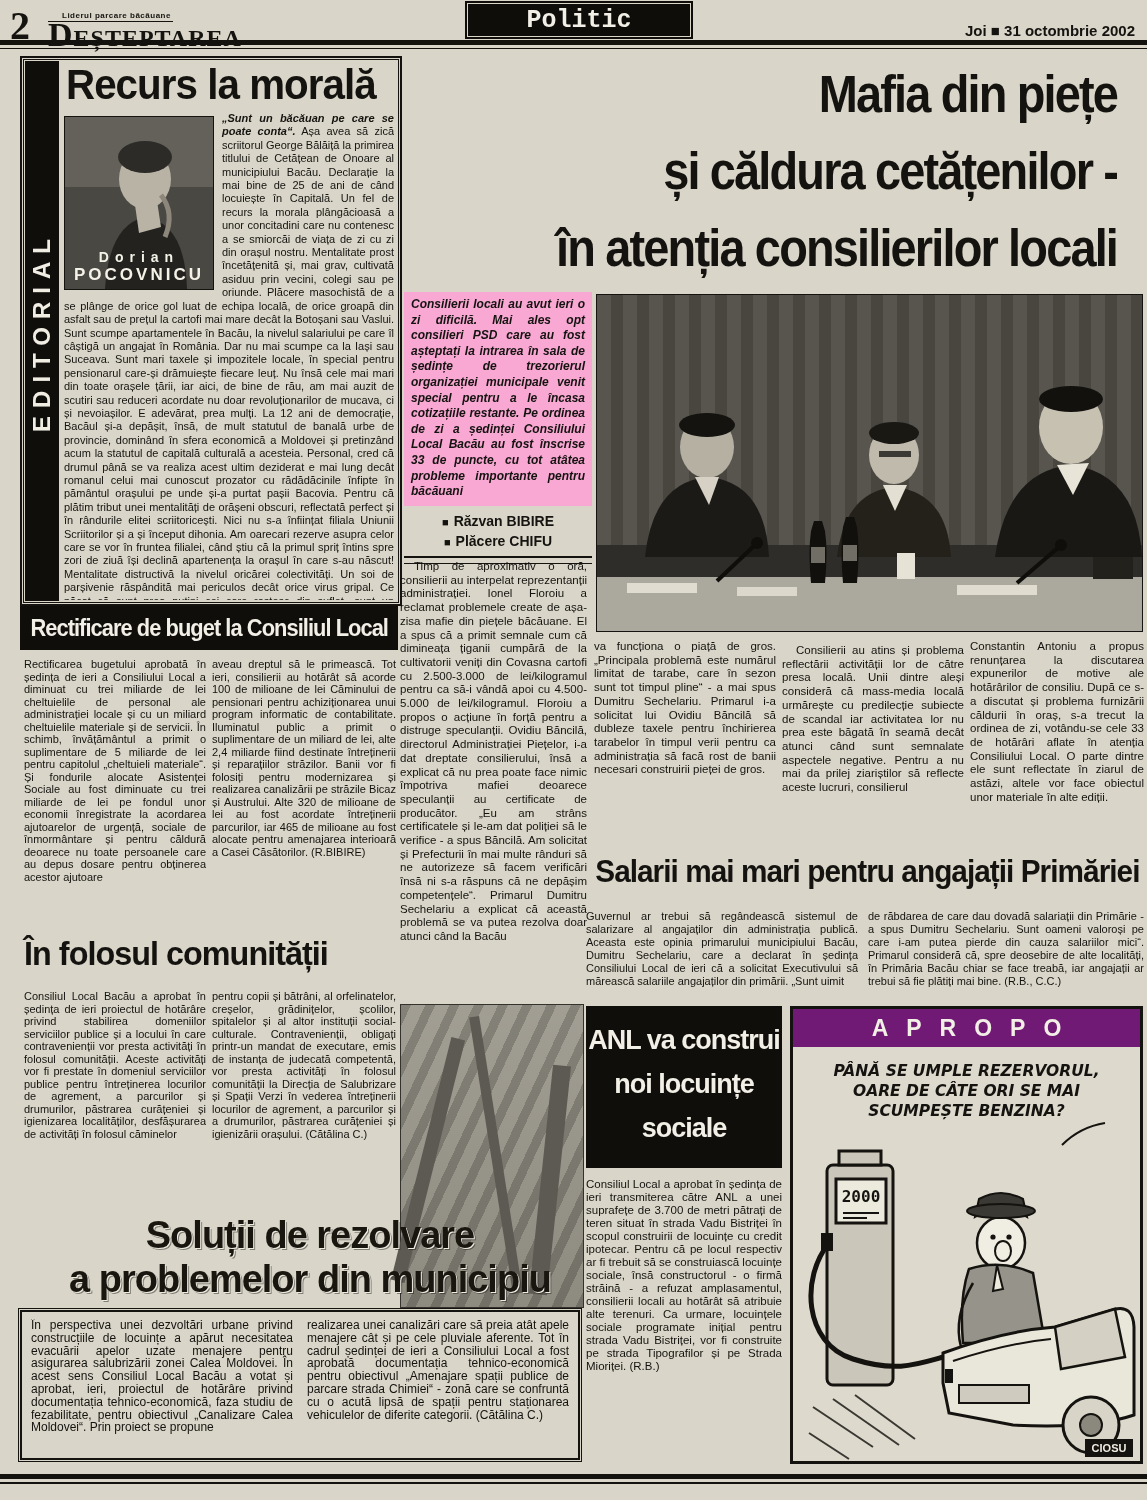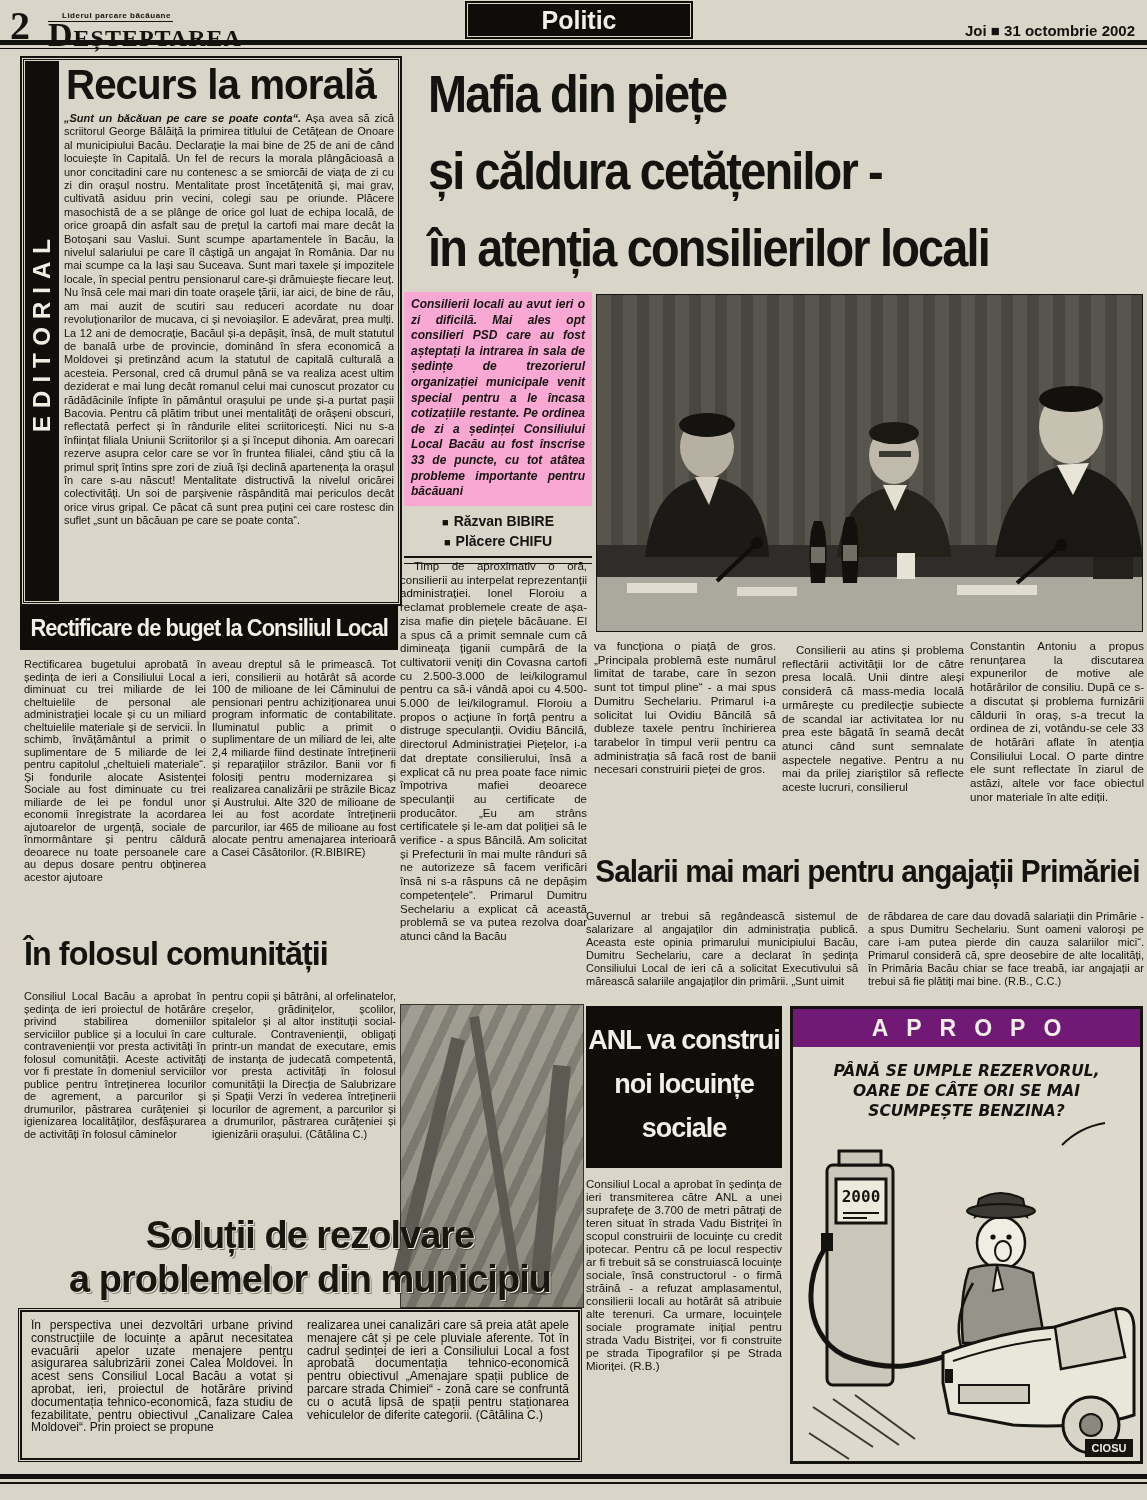--- a/index.html
+++ b/index.html
@@ -7,42 +7,42 @@
   .page{position:relative;width:1147px;height:1500px;background:#d9d5c9;overflow:hidden;}
   .abs{position:absolute;}
 
   
   .pagenum{left:10px;top:2px;font-size:40px;font-weight:800;font-family:"Liberation Serif",serif;}
   .masthead{left:48px;top:4px;width:230px;}
   .masthead .tagline{font-size:8px;font-weight:700;border-bottom:1px solid #14130f;display:inline-block;padding:0 2px 1px 14px;letter-spacing:.5px;}
   .masthead .name{font-family:"Liberation Serif",serif;font-weight:800;font-size:24px;letter-spacing:1px;line-height:26px;}
   .masthead .name::first-letter{font-size:34px;}
   .section-box{left:467px;top:3px;width:224px;height:34px;background:#0e0d0a;color:#f2efe6;display:flex;align-items:center;justify-content:center;box-shadow:0 0 0 2px #0e0d0a, inset 0 0 0 1px #d9d5c9;}
-  .section-box span{font-family:Liberation Sans, sans-serif;font-weight:800;font-size:25px;}
+  .section-box span{font-family:Liberation Mono, monospace;font-weight:800;font-size:25px;}
   .dateline{right:12px;top:22px;font-size:15px;font-weight:700;}
   .rule-thick{background:#13120e;}
   .hdr-rule1{left:0;top:40px;width:1147px;height:5px;}
   .hdr-rule2{left:0;top:48px;width:1147px;height:1px;}
 
   
   .editorial{left:20px;top:56px;width:378px;height:546px;border:2px solid #14130f;background:#d9d5c9;box-shadow:inset 0 0 0 1px #d9d5c9, inset 0 0 0 2px #14130f;}
   .ed-strip{position:absolute;left:3px;top:3px;bottom:3px;width:34px;background:#0f0e0b;display:flex;align-items:center;justify-content:center;}
   .ed-strip span{writing-mode:vertical-rl;transform:rotate(180deg);color:#f0ede3;font-weight:800;font-size:24px;letter-spacing:8px;}
   .ed-content{position:absolute;left:42px;top:4px;right:6px;bottom:4px;overflow:hidden;}
   .ed-title{font-size:42px;font-weight:800;letter-spacing:-1px;line-height:46px;margin:0 0 4px 2px;transform:scaleX(.96);transform-origin:left;}
   .ed-photo{float:left;width:148px;height:172px;margin:4px 8px 2px 0;background:linear-gradient(135deg,#6b6963 0%,#403e39 55%,#23221f 100%);border:1px solid #14130f;position:relative;overflow:hidden;}
   .ed-photo svg{position:absolute;left:0;top:0;}
   .ed-author{position:absolute;left:0;right:0;bottom:4px;text-align:center;color:#f5f2e8;font-weight:800;}
   .ed-author .first{font-size:14px;letter-spacing:6px;display:block;}
   .ed-author .last{font-size:17px;letter-spacing:3px;display:block;}
   .ed-text{font-size:11px;line-height:13.4px;text-align:justify;margin:2px 0 0 0;}
   .ed-text .quote{font-style:italic;font-weight:700;}
 
   
-  .headline{left:398px;top:56px;width:749px;height:234px;text-align:left;font-weight:800;font-size:51px;line-height:77px;letter-spacing:-2px;}
+  .headline{left:398px;top:56px;width:749px;height:234px;text-align:right;font-weight:800;font-size:51px;line-height:77px;letter-spacing:-2px;}
   .headline div{transform:scaleX(.92);transform-origin:center;white-space:nowrap;}
 
   
   .intro-box{left:404px;top:292px;width:188px;height:214px;background:#f9a8d4;padding:5px 7px;box-sizing:border-box;font-weight:700;font-style:italic;font-size:12px;line-height:15.6px;text-align:justify;overflow:hidden;}
   .bylines{left:404px;top:512px;width:188px;text-align:center;font-weight:800;font-size:14px;line-height:19px;}
   .bylines .sq{font-size:11px;margin-right:5px;}
   .byline-rule{left:404px;top:556px;width:188px;height:5px;border-top:2px solid #14130f;border-bottom:1px solid #14130f;}
 
   
   .photo{left:596px;top:294px;width:545px;height:336px;border:1px solid #14130f;overflow:hidden;background:#4e4c46;}
@@ -117,20 +117,35 @@
   <div class="abs dateline">Joi ■ 31 octombrie 2002</div>
   <div class="abs rule-thick hdr-rule1"></div>
   <div class="abs rule-thick hdr-rule2"></div>
 
   <div class="abs editorial">
     <div class="ed-strip">
       <span>EDITORIAL</span>
     </div>
     <div class="ed-content">
       <div class="ed-title">Recurs la morală</div>
+      <div class="ed-photo">
+        <svg width="148" height="172" viewBox="0 0 148 172">
+          <rect x="0" y="0" width="148" height="172" fill="#4a4843"></rect>
+          <rect x="0" y="0" width="148" height="70" fill="#63615a"></rect>
+          <ellipse cx="80" cy="62" rx="26" ry="30" fill="#b9b3a6"></ellipse>
+          <path d="M40 172 Q44 108 80 100 Q120 106 122 172 Z" fill="#23221e"></path>
+          <path d="M70 88 L92 84 L96 110 L74 116 Z" fill="#b9b3a6"></path>
+          <path d="M96 78 Q110 96 100 120" stroke="#8d877b" stroke-width="5" fill="none"></path>
+          <ellipse cx="80" cy="40" rx="27" ry="16" fill="#2c2b27"></ellipse>
+        </svg>
+        <div class="ed-author">
+          <span class="first">Dorian</span>
+          <span class="last">POCOVNICU</span>
+        </div>
+      </div>
       <p class="ed-text">
         <span class="quote">„Sunt un băcăuan pe care se poate conta“.</span>
         <span>Așa avea să zică scriitorul George Bălăiță la primirea titlului de Cetățean de Onoare al municipiului Bacău. Declarație la mai bine de 25 de ani de când locuiește în Capitală. Un fel de recurs la morala plângăcioasă a unor concitadini care nu contenesc a se smiorcăi de viața de zi cu zi din orașul nostru. Mentalitate prost încetățenită și, mai grav, cultivată asiduu prin vecini, colegi sau pe oriunde. Plăcere masochistă de a se plânge de orice gol luat de echipa locală, de orice groapă din asfalt sau de prețul la cartofi mai mare decât la Botoșani sau Vaslui. Sunt scumpe apartamentele în Bacău, la nivelul salariului pe care îl câștigă un angajat în România. Dar nu mai scumpe ca la Iași sau Suceava. Sunt mari taxele și impozitele locale, în special pentru pensionarul care-și drămuiește fiecare leuț. Nu însă cele mai mari din toate orașele țării, iar aici, de bine de rău, am mai auzit de scutiri sau reduceri acordate nu doar revoluționarilor de mucava, ci și nevoiașilor. E adevărat, prea mulți. La 12 ani de democrație, Bacăul și-a depășit, însă, de mult statutul de banală urbe de provincie, dominând în sfera economică a Moldovei și pretinzând acum la statutul de capitală culturală a acesteia. Personal, cred că drumul până se va realiza acest ultim deziderat e mai lung decât romanul celui mai cunoscut prozator cu rădădăcinile înfipte în pământul orașului pe unde și-a purtat pașii Bacovia. Pentru că plătim tribut unei mentalități de orășeni obscuri, reflectată perfect și în rândurile elitei scriitoricești. Nici nu s-a înființat filiala Uniunii Scriitorilor și a și început dihonia. Am oarecari rezerve asupra celor care se vor în fruntea filialei, când știu că la primul spriț întins spre zori de ziuă își declină apartenența la orașul în care s-au născut! Mentalitate distructivă la nivelul oricărei colectivități. Un soi de parșivenie răspândită mai periculos decât orice virus gripal. Ce păcat că sunt prea puțini cei care rostesc din suflet „sunt un băcăuan pe care se poate conta“.</span>
       </p>
     </div>
   </div>
 
   <div class="abs headline">
     <div>Mafia din piețe</div>
     <div>și căldura cetățenilor -</div>

